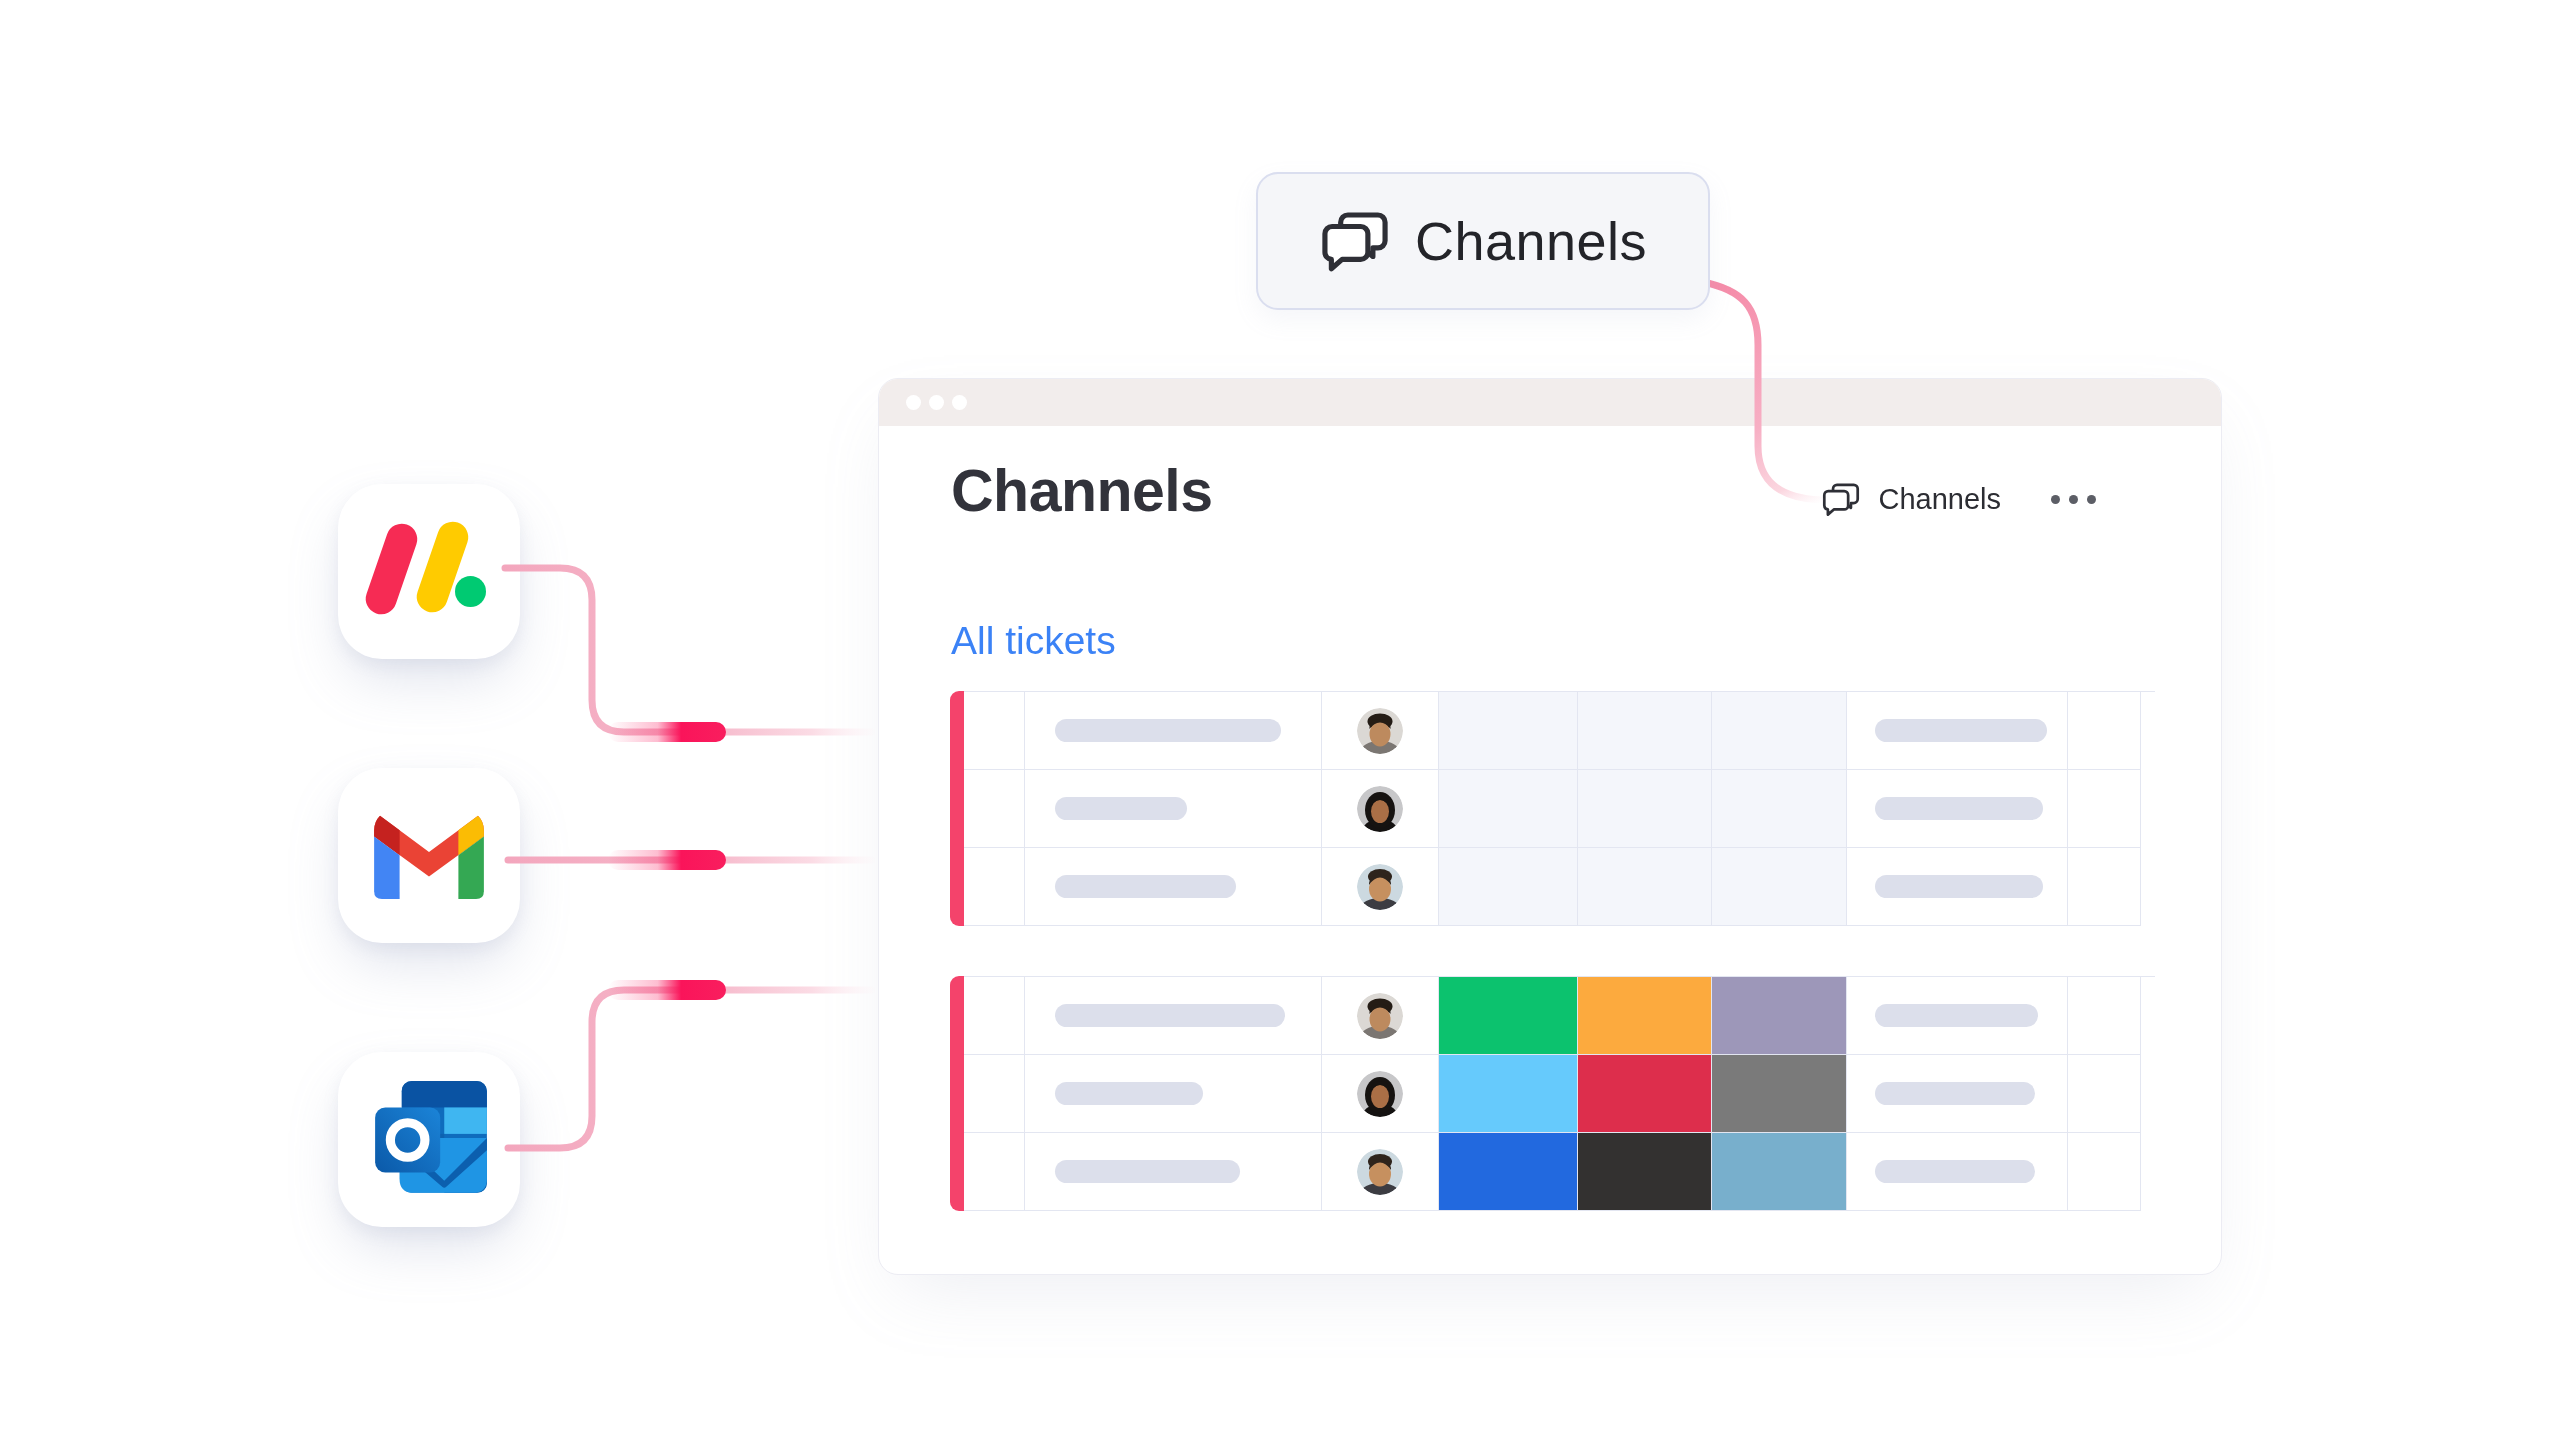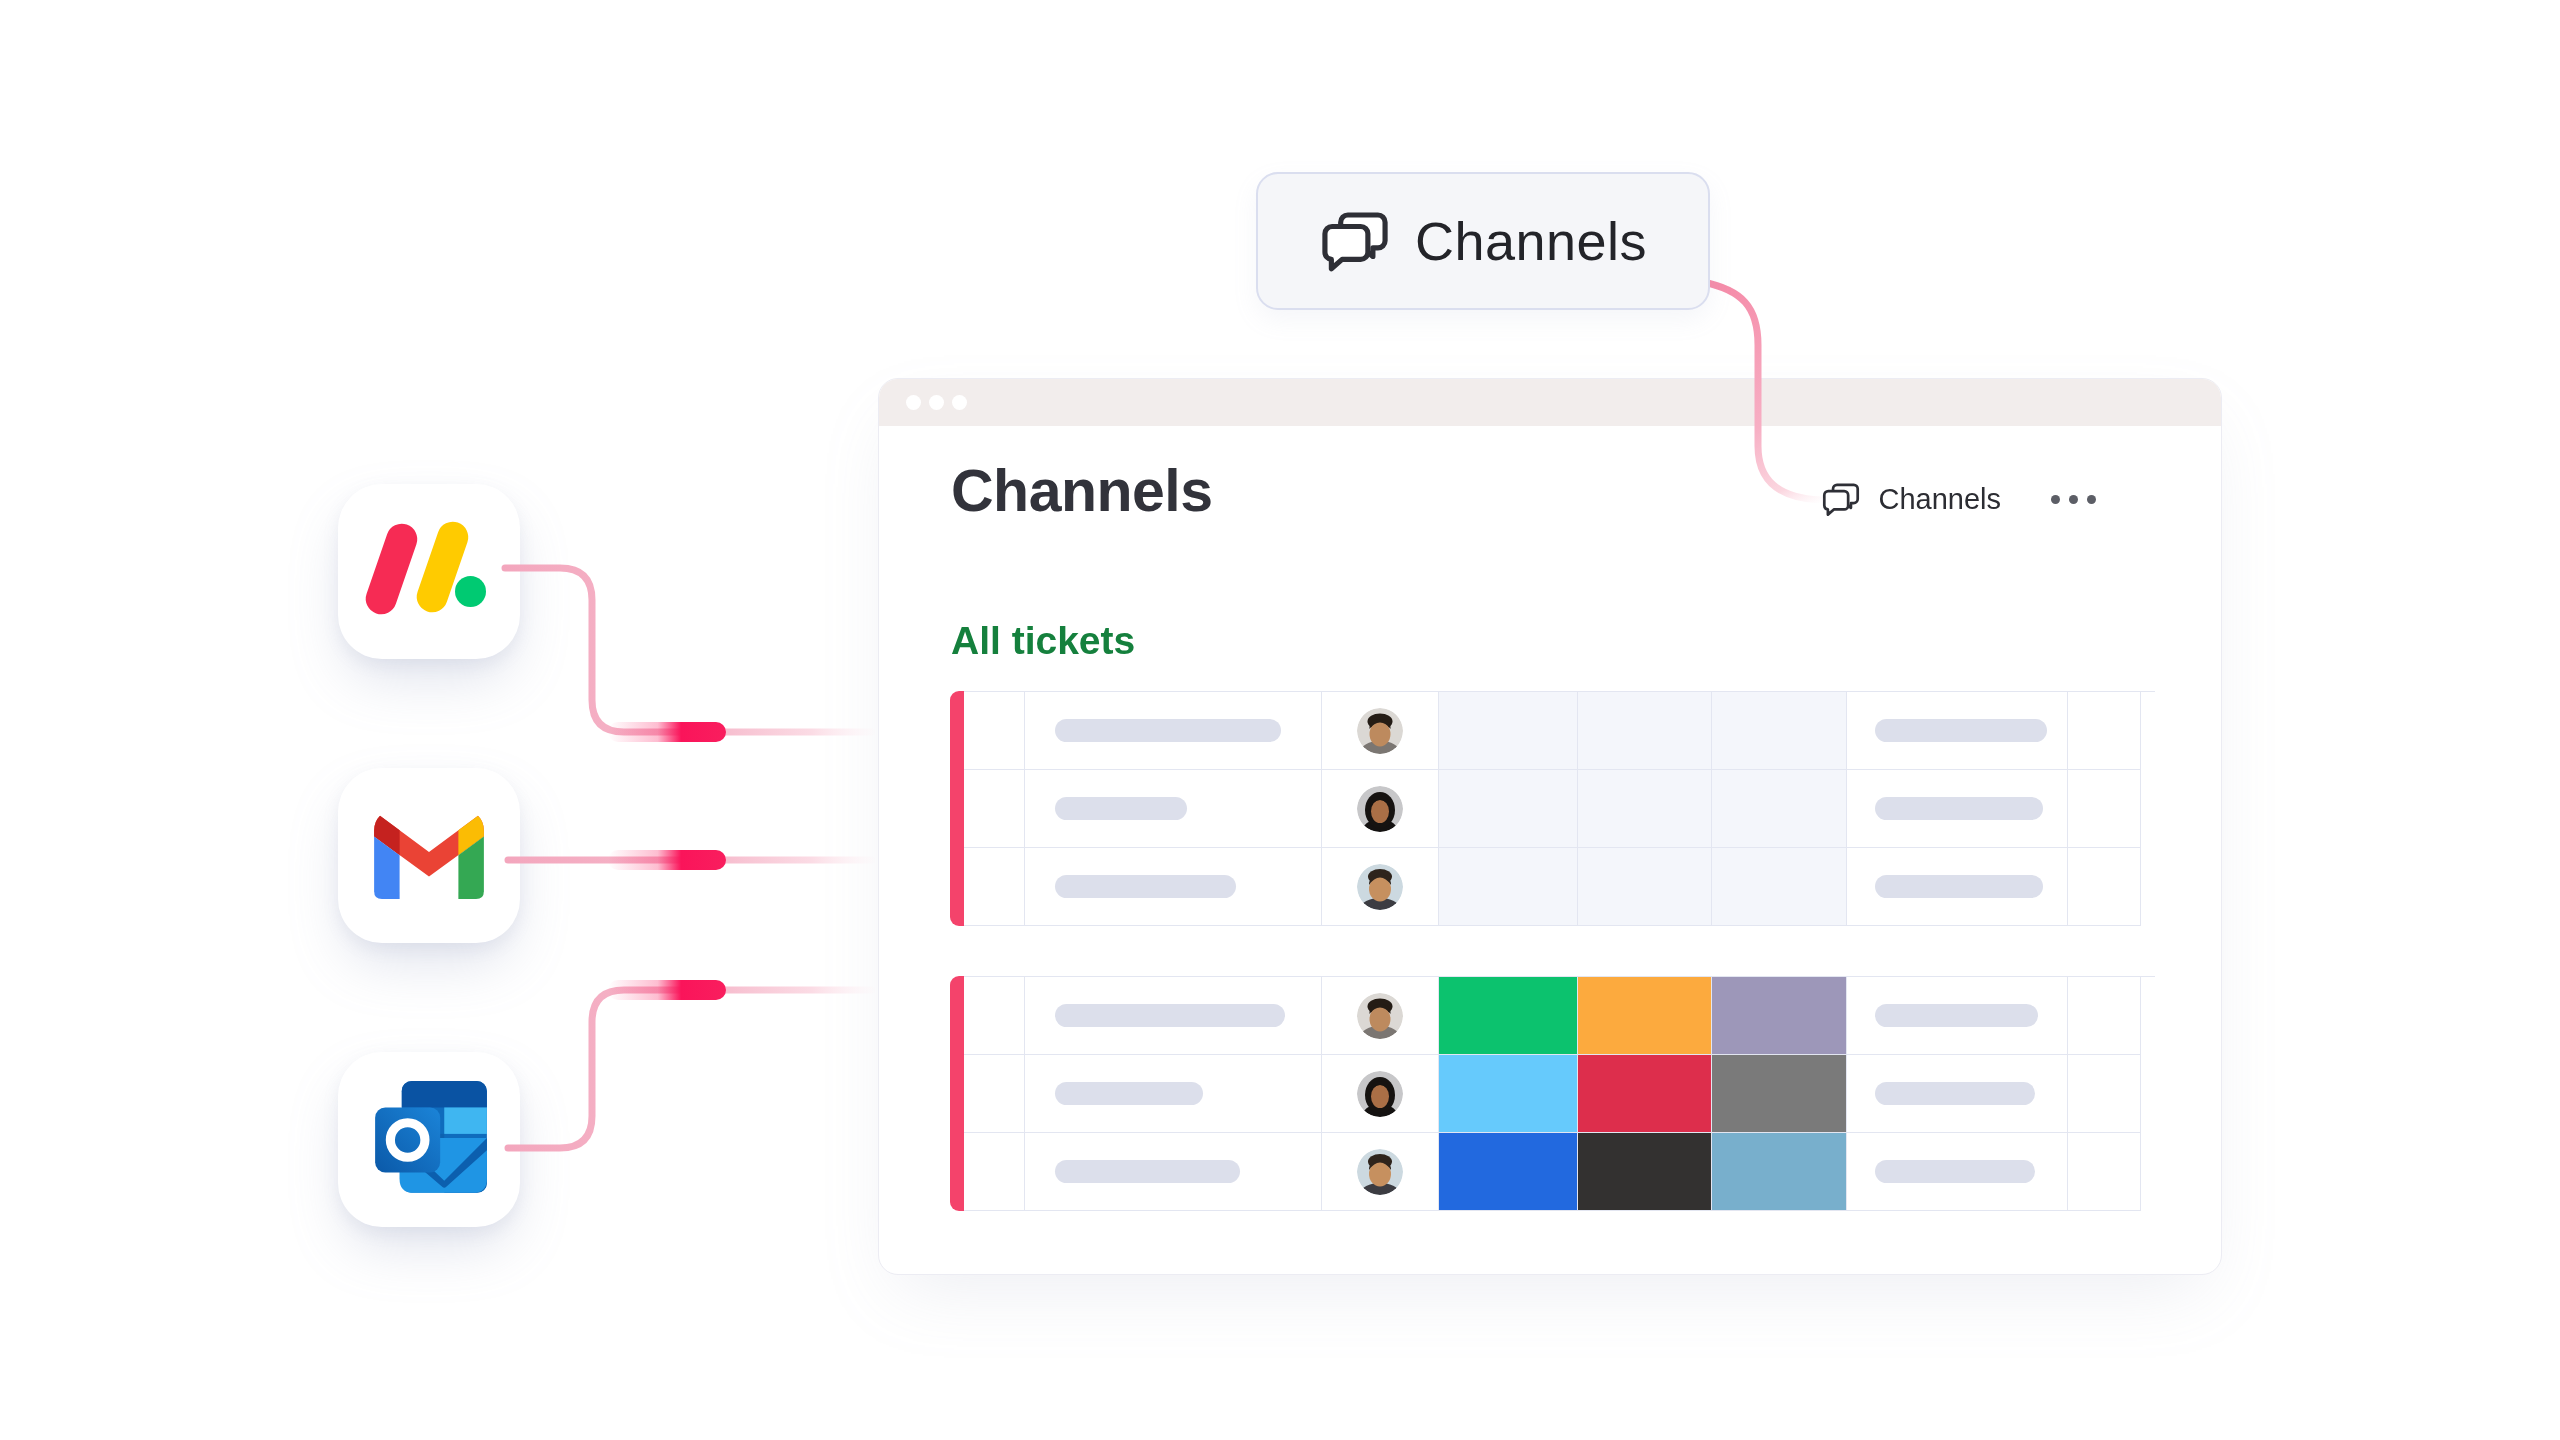--- a/index.html
+++ b/index.html
@@ -38,21 +38,21 @@
   .tl-dot{width:15px;height:15px;border-radius:50%;background:#ffffff;}
 
   .win-title{position:absolute;left:72px;top:83px;font-size:59px;line-height:1;font-weight:700;
              color:#32333b;letter-spacing:-.5px;margin:0;}
   .toolbar{position:absolute;right:123px;top:103px;display:flex;align-items:center;gap:48px;}
   .tb-channels{display:flex;align-items:center;gap:17px;cursor:pointer;}
   .tb-channels span{font-size:29px;font-weight:500;color:#2c2d33;}
   .ellipsis{display:flex;align-items:center;gap:9px;padding:6px 2px;cursor:pointer;}
   .ellipsis i{width:9px;height:9px;border-radius:50%;background:#5c5e66;display:block;}
 
-  .group-label{position:absolute;left:72px;top:240px;font-size:39px;font-weight:700;color:#15803d;text-align:right;}
+  .group-label{position:absolute;left:72px;top:240px;font-size:39px;font-weight:400;color:#3b82f6;text-align:right;}
 
   
   .board-table{position:absolute;left:71px;width:1205px;padding-left:14px;box-sizing:border-box;}
   .table-top{top:312px;}
   .table-bottom{top:597px;}
   .group-bar{position:absolute;left:0;top:0;bottom:0;width:14px;background:#f4436b;border-radius:9px 0 0 9px;}
   .grid{display:grid;grid-template-columns:61px 297px 117px 139px 134px 135px 221px 73px;
         grid-auto-rows:78px;border-top:1px solid #e3e6f1;}
   .cell{border-right:1px solid #e3e6f1;border-bottom:1px solid #e3e6f1;display:flex;align-items:center;box-sizing:border-box;}
   .c-name{padding-left:30px;}

